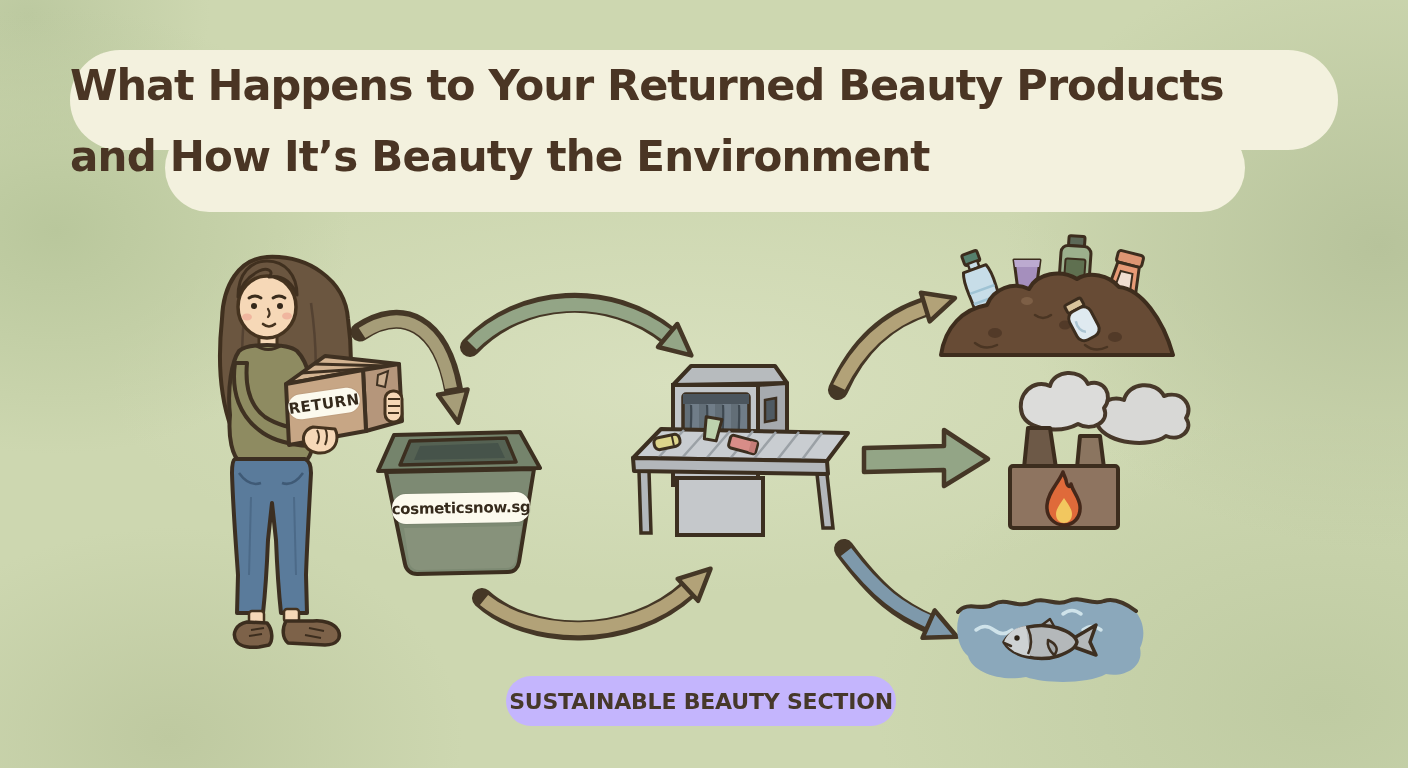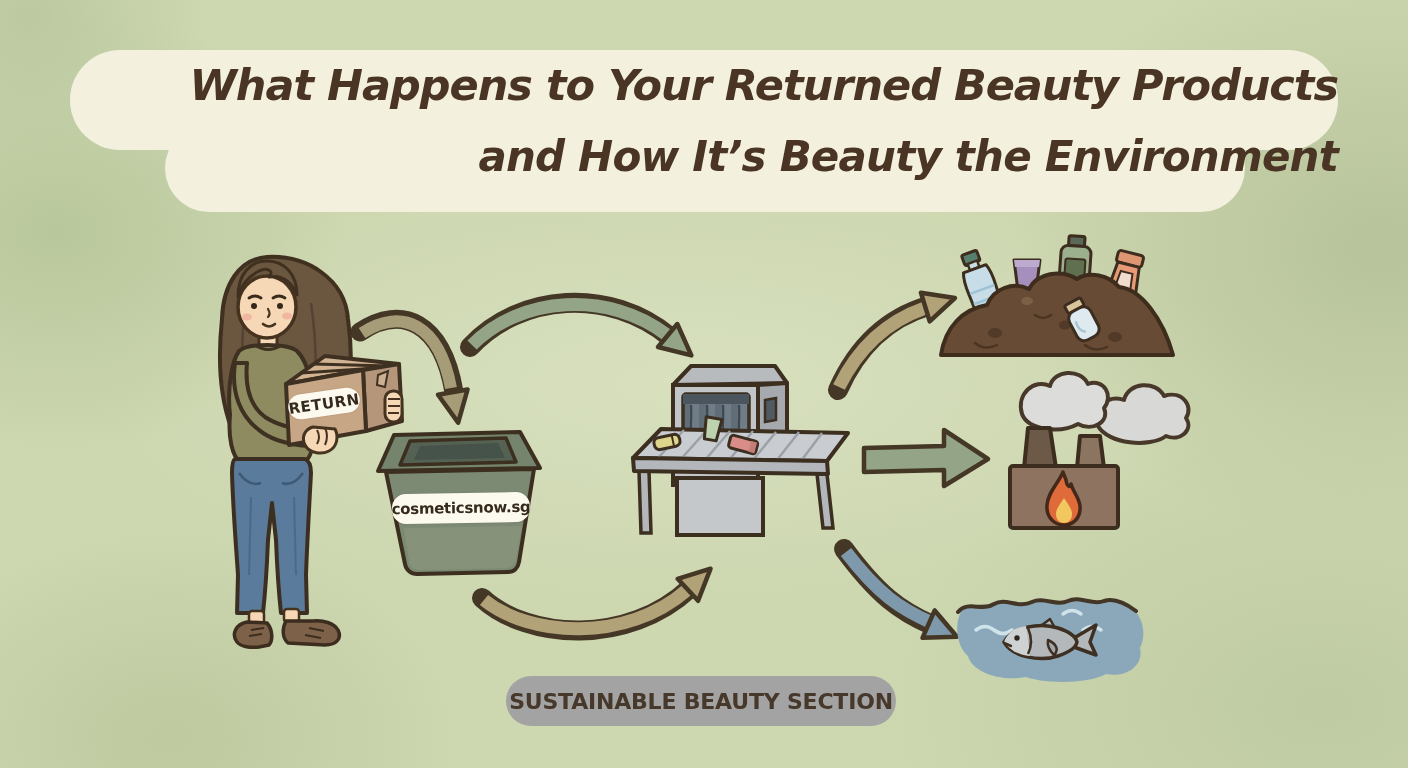--- a/index.html
+++ b/index.html
@@ -10,28 +10,28 @@
       radial-gradient(420px 320px at 4% 30%, #b9c79c 0%, rgba(185,199,156,0) 70%),
       radial-gradient(260px 200px at 2% 2%, #bcc9a0 0%, rgba(188,201,160,0) 70%),
       radial-gradient(520px 420px at 98% 32%, #b7c39b 0%, rgba(183,195,155,0) 72%),
       radial-gradient(640px 420px at 94% 92%, #bfcba2 0%, rgba(191,203,162,0) 70%),
       radial-gradient(420px 300px at 12% 96%, #bec9a0 0%, rgba(190,201,160,0) 70%),
       radial-gradient(760px 280px at 48% 50%, #d8e0be 0%, rgba(216,224,190,0) 75%);
   }
   .abs{position:absolute;}
   
   .banner-blob{position:absolute;background:#f3f1de;}
-  .title-line{position:absolute;left:0;width:100%;text-align:right;color:#4a3524;font-weight:bold;font-style:italic;}
+  .title-line{position:absolute;left:0;width:100%;text-align:left;color:#4a3524;font-weight:bold;}
   .title-line1{top:60px;font-size:43px;letter-spacing:-1px;}
   .title-line2{top:132px;font-size:42px;letter-spacing:-0.8px;}
   
   .pill{position:absolute;background:#fcfaee;border-radius:14px;color:#352a1c;font-weight:bold;
         display:flex;align-items:center;justify-content:center;box-shadow:0 0 0 1px rgba(60,48,30,0.05);}
   .footer-pill{position:absolute;left:506px;top:676px;width:390px;height:50px;border-radius:26px;
-        background:#a3a3a3;display:flex;align-items:center;justify-content:center;
+        background:#c4b5fd;display:flex;align-items:center;justify-content:center;
         color:#46382a;font-weight:bold;font-size:22px;letter-spacing:-0.2px;}
   svg{display:block;overflow:visible;}
 </style>
 </head>
 <body>
 
 <div class="stage">
   <div class="wash"></div>
 
   <div class="abs" style="left:70px;top:46px;width:1268px;height:168px;">

